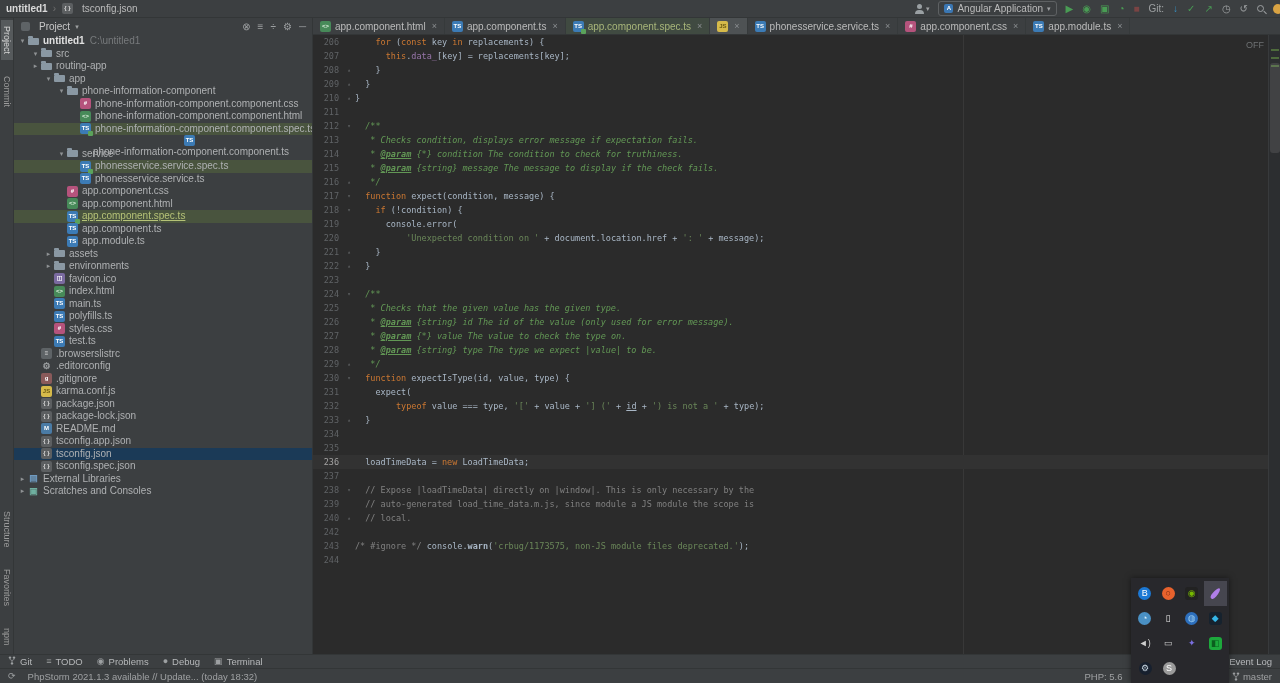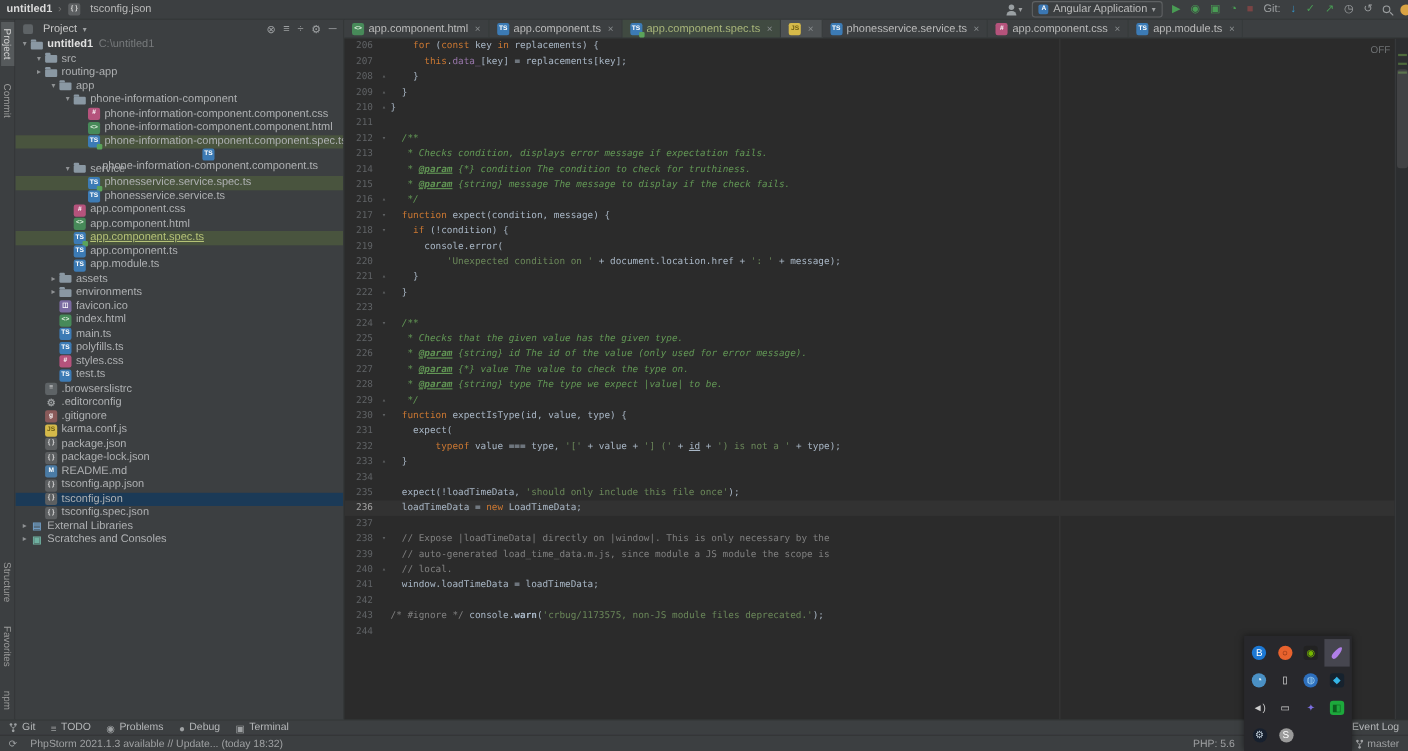--- a/index.html
+++ b/index.html
@@ -96,21 +96,21 @@
   #guide { position:absolute; left:650px; top:0; bottom:0; width:1px; background:#383838; }
   #off-label { position:absolute; right:16px; top:5px; color:#6e7173; font-size:9px; font-family:"Liberation Sans",sans-serif; }
   #scroll-stripe { position:absolute; right:0; top:0; bottom:0; width:12px; background:#2c2e30; border-left:1px solid #383a3c; }
   .mark { position:absolute; left:2px; width:8px; height:2px; background:#4e6b3c; }
   .thumb { position:absolute; left:1px; width:10px; height:90px; top:28px; background:rgba(160,160,160,0.18); border-radius:3px; }
 
   
   #toolwindow-bar { height:14px; background:#3c3f41; border-top:1px solid #333637; display:flex;
     align-items:center; justify-content:space-between; padding:0 8px; font-size:9.5px; }
   .twb-group { display:flex; align-items:center; gap:14px; }
-  .twb-item { display:flex; align-items:center; gap:4px; color:#b6b8ba; cursor:default; }
+  .twb-item { display:flex; align-items:flex-start; gap:4px; color:#b6b8ba; cursor:default; }
   .twb-ic { font-size:9px; color:#9da0a2; }
   .evlog-ic { width:8px; height:8px; background:#4a9e4a; border-radius:2px; display:inline-block; }
   #statusbar { height:15px; background:#3c3f41; border-top:1px solid #333637; display:flex;
     align-items:center; justify-content:space-between; padding:0 8px; font-size:9.5px; color:#9fa1a3; }
   .sb-group { display:flex; align-items:center; gap:12px; }
   .branch-svg { display:inline-block; vertical-align:-1px; }
 
   
   #tray-popup { position:absolute; left:1131px; top:578px; width:98px; height:105px; background:#28282c;
     box-shadow:0 0 6px rgba(0,0,0,.5); z-index:50; padding:3px 2px; }
@@ -440,27 +440,26 @@
             <div class="cl"><span class="ln">225</span><span class="fold"></span><span class="lt"><span class="c">   * Checks that the given value has the given type.</span></span></div>
             <div class="cl"><span class="ln">226</span><span class="fold"></span><span class="lt"><span class="c">   * </span><span class="t">@param</span><span class="c"> {string} id The id of the value (only used for error message).</span></span></div>
             <div class="cl"><span class="ln">227</span><span class="fold"></span><span class="lt"><span class="c">   * </span><span class="t">@param</span><span class="c"> {*} value The value to check the type on.</span></span></div>
             <div class="cl"><span class="ln">228</span><span class="fold"></span><span class="lt"><span class="c">   * </span><span class="t">@param</span><span class="c"> {string} type The type we expect |value| to be.</span></span></div>
             <div class="cl"><span class="ln">229</span><span class="fold">▴</span><span class="lt"><span class="c">   */</span></span></div>
             <div class="cl"><span class="ln">230</span><span class="fold">▾</span><span class="lt"><span class="d">  </span><span class="k">function</span><span class="d"> expectIsType(id, value, type) {</span></span></div>
             <div class="cl"><span class="ln">231</span><span class="fold"></span><span class="lt"><span class="d">    expect(</span></span></div>
             <div class="cl"><span class="ln">232</span><span class="fold"></span><span class="lt"><span class="d">        </span><span class="k">typeof</span><span class="d"> value === type, </span><span class="s">'['</span><span class="d"> + value + </span><span class="s">'] ('</span><span class="d"> + </span><span class="u">id</span><span class="d"> + </span><span class="s">') is not a '</span><span class="d"> + type);</span></span></div>
             <div class="cl"><span class="ln">233</span><span class="fold">▴</span><span class="lt"><span class="d">  }</span></span></div>
             <div class="cl"><span class="ln">234</span><span class="fold"></span><span class="lt"></span></div>
-            <div class="cl"><span class="ln">235</span><span class="fold"></span><span class="lt"><span class="d">  expect(!loadTimeData, </span><span class="s">'should only include this file once'</span><span class="d">);</span></span></div>
+            <div class="cl"><span class="ln">235</span><span class="fold"></span></div>
             <div class="cl active"><span class="ln">236</span><span class="fold"></span><span class="lt"><span class="d">  loadTimeData = </span><span class="k">new</span><span class="d"> LoadTimeData;</span></span></div>
             <div class="cl"><span class="ln">237</span><span class="fold"></span><span class="lt"></span></div>
             <div class="cl"><span class="ln">238</span><span class="fold">▾</span><span class="lt"><span class="g">  // Expose |loadTimeData| directly on |window|. This is only necessary by the</span></span></div>
             <div class="cl"><span class="ln">239</span><span class="fold"></span><span class="lt"><span class="g">  // auto-generated load_time_data.m.js, since module a JS module the scope is</span></span></div>
             <div class="cl"><span class="ln">240</span><span class="fold">▴</span><span class="lt"><span class="g">  // local.</span></span></div>
-            <div class="cl"><span class="ln">241</span><span class="fold"></span><span class="lt"><span class="d">  window.loadTimeData = loadTimeData;</span></span></div>
             <div class="cl"><span class="ln">242</span><span class="fold"></span><span class="lt"></span></div>
             <div class="cl"><span class="ln">243</span><span class="fold"></span><span class="lt"><span class="g">/* #ignore */ </span><span class="d">console.</span><span class="b">warn</span><span class="d">(</span><span class="s">'crbug/1173575, non-JS module files deprecated.'</span><span class="d">);</span></span></div>
             <div class="cl"><span class="ln">244</span><span class="fold"></span><span class="lt"></span></div>
           </div>
         <div id="off-label">OFF</div>
         <div id="scroll-stripe">
           <div class="mark" style="top:14px;"></div>
           <div class="mark" style="top:22px;"></div>
           <div class="mark" style="top:30px;"></div>
           <div class="thumb"></div>

